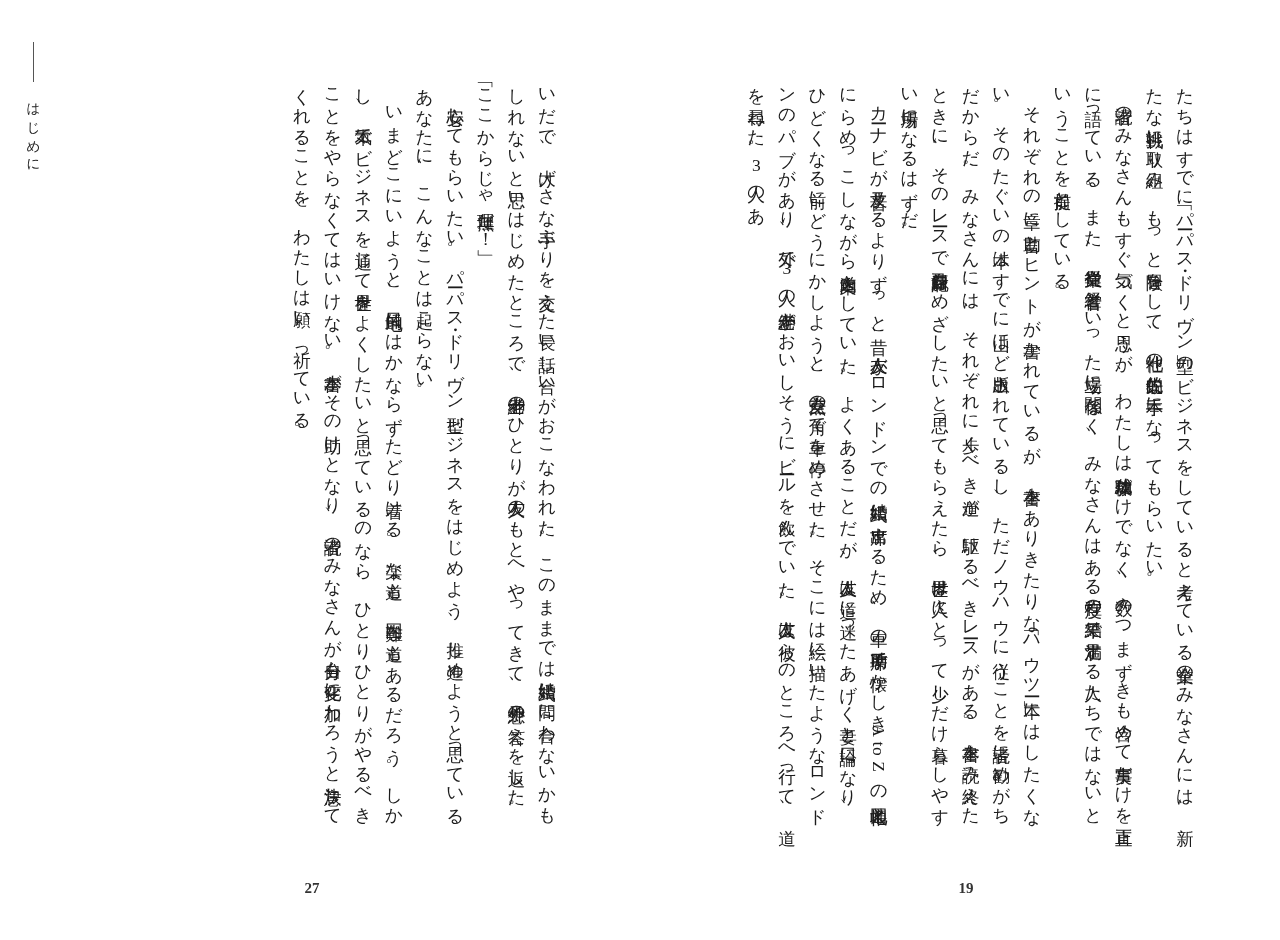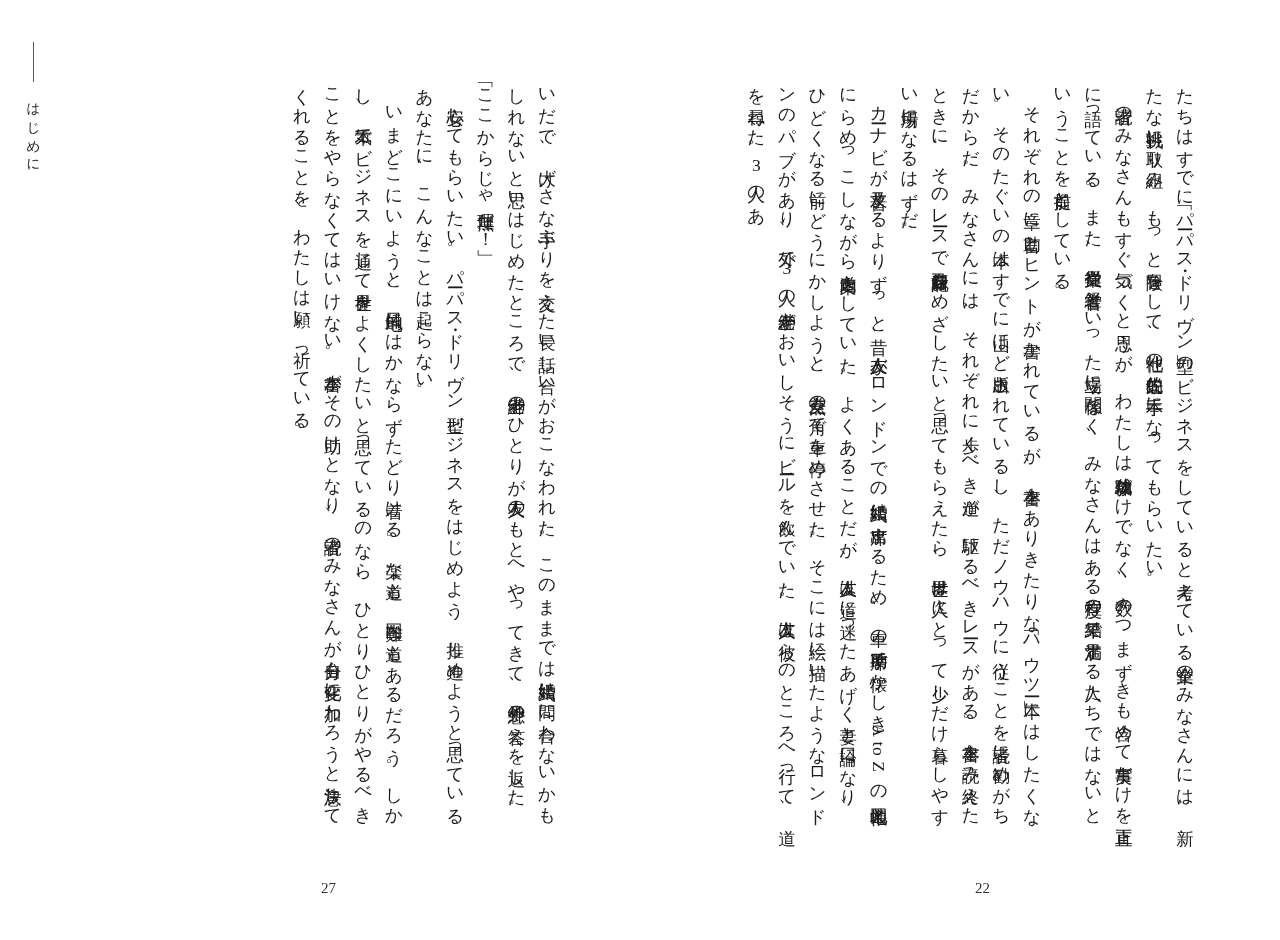--- a/index.html
+++ b/index.html
@@ -31,23 +31,24 @@
     letter-spacing: 0.5px;
     text-align: justify;
   }
   .para { margin: 0; padding: 0; text-indent: 1em; }
   .para.no-indent { text-indent: 0; }
   .tcy { text-combine-upright: all; letter-spacing: 0; }
   .folio {
     position: absolute;
     top: 880px;
     width: 48px;
-    text-align: right;
+    text-align: center;
     font-size: 15px;
     color: #333333;
+    font-weight: bold;
   }
   .folio-left  { left: 288px; }
   .folio-right { left: 942px; }
   .running-head {
     position: absolute;
     left: 24px;
     top: 42px;
     display: flex;
     flex-direction: column;
     align-items: center;
@@ -86,17 +87,17 @@
   </div>
 
   <div class="page page-left">
     <div class="page-text">
         <p class="para no-indent">いだで、大げさな手ぶりを交えた長い話し合いがおこなわれた。このままでは結婚式に間に合わないかもしれないと思いはじめたところで、老紳士のひとりが友人のもとへやってきて、予想外の答えを返した。「ここからじゃ無理だ！」</p>
         <p class="para">安心してもらいたい。パーパス・ドリヴン型ビジネスをはじめよう、推し進めようと思っているあなたに、こんなことは起こらない。</p>
         <p class="para">いまどこにいようと、目的地にはかならずたどり着ける。楽な道も、困難な道もあるだろう。しかし、本気でビジネスを通じて世界をよくしたいと思っているのなら、ひとりひとりがやるべきことをやらなくてはいけない。本書がその助けとなり、読者のみなさんが自分も変化に加わろうと決意してくれることを、わたしは願い、祈っている。</p>
       </div>
   </div>
 
-  <div class="folio folio-right">22</div>
+  <div class="folio folio-right">19</div>
 
   <div class="folio folio-left">27</div>
 
 </div>
 
 </body></html>

